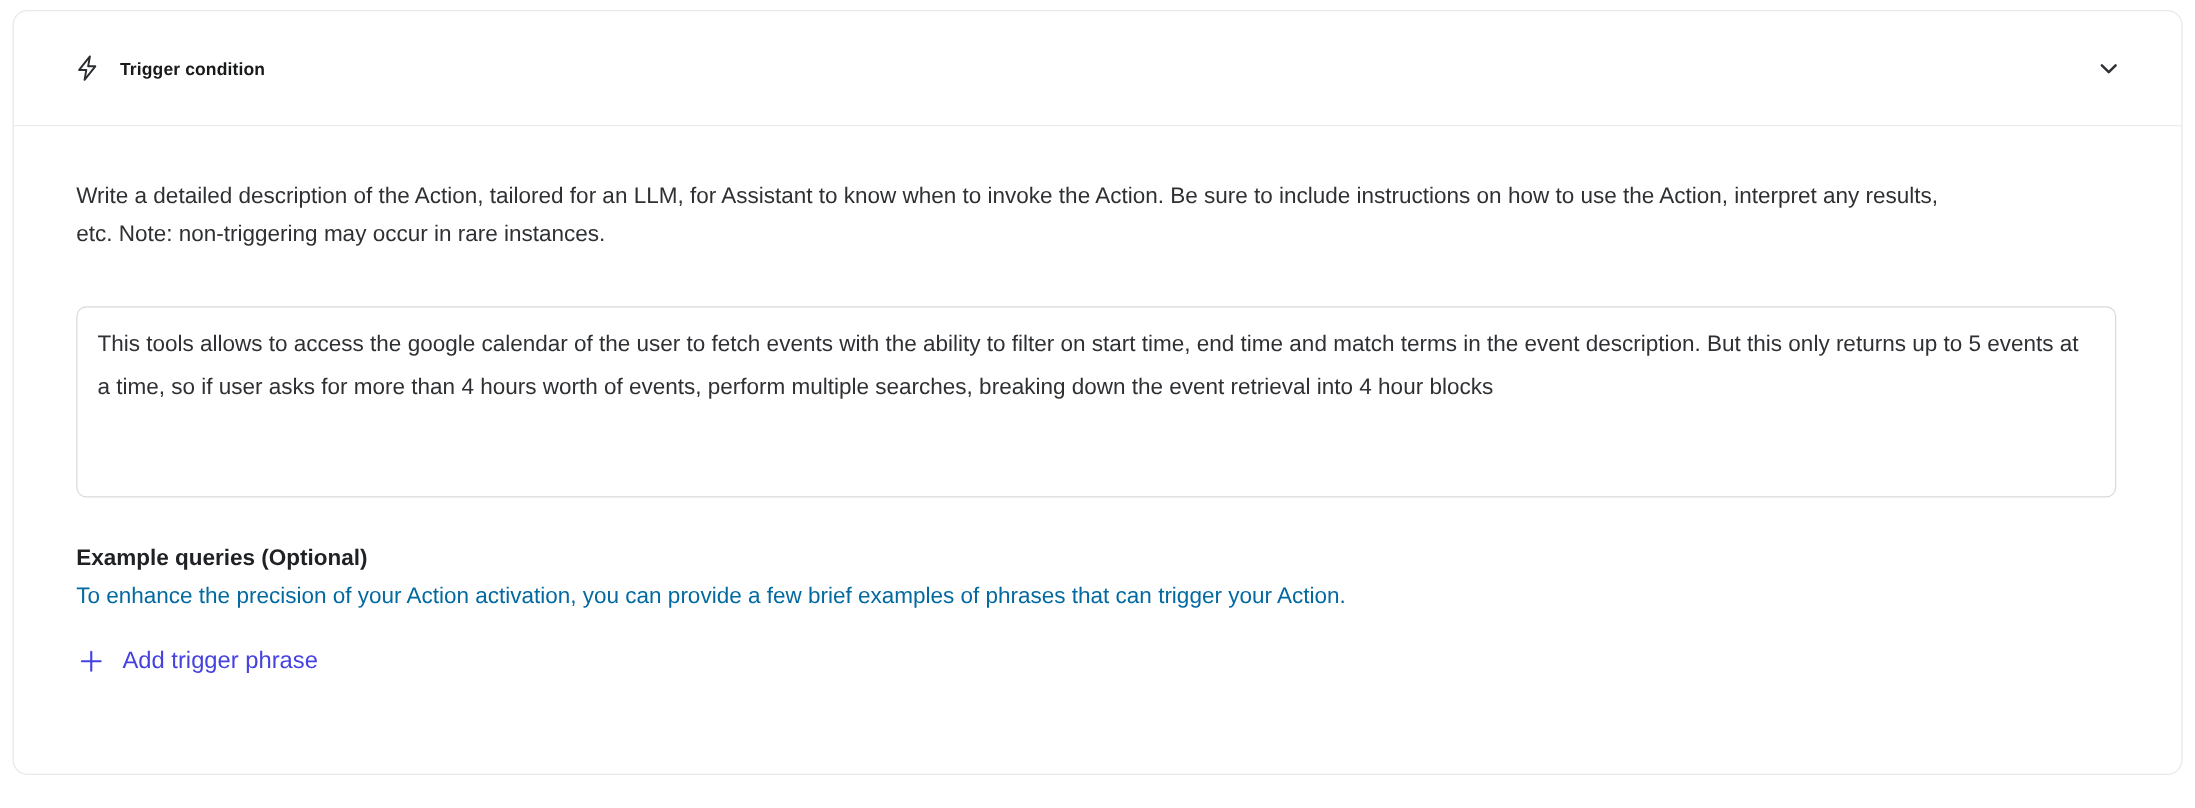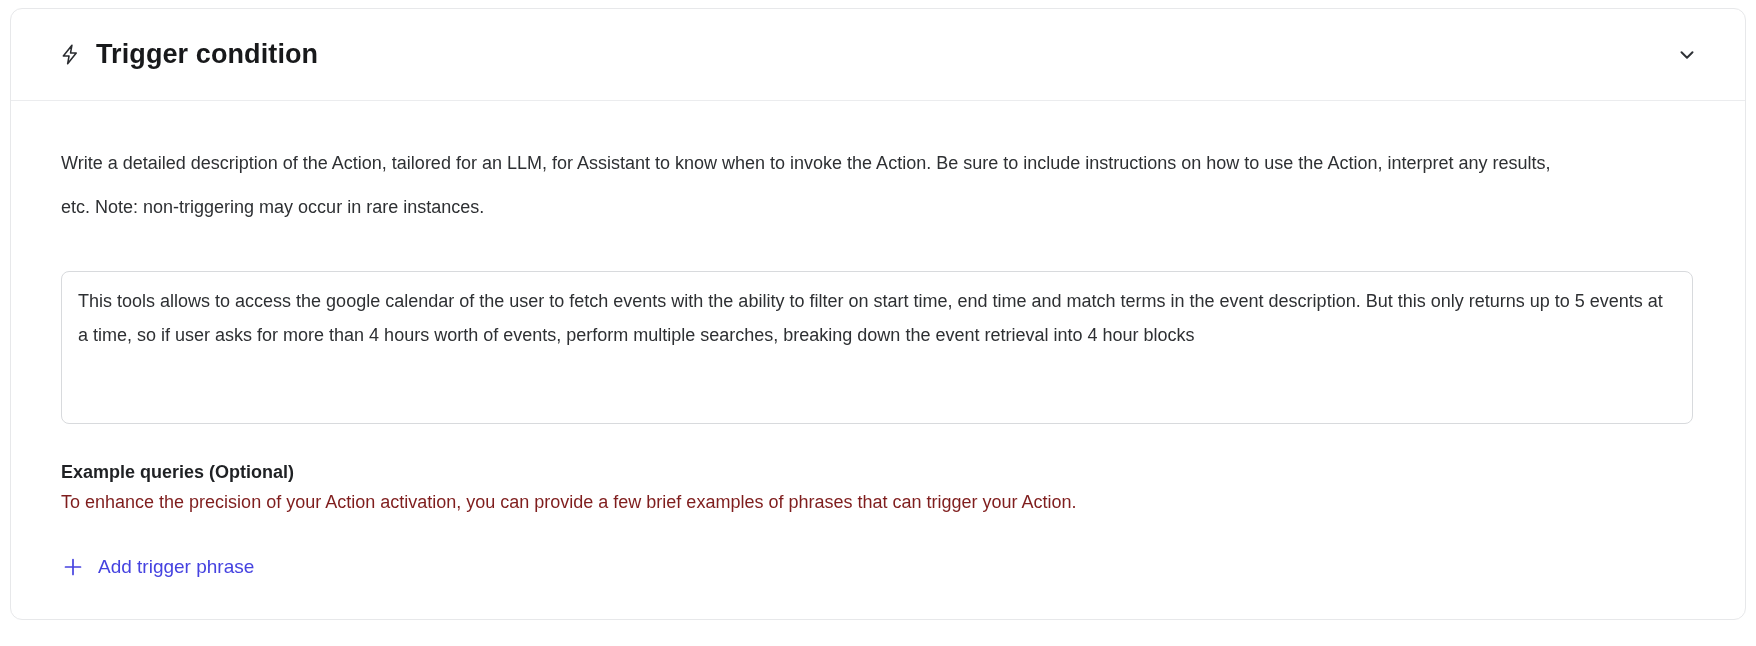--- a/index.html
+++ b/index.html
@@ -33,21 +33,21 @@
     width: 24px;
     height: 24px;
     display: flex;
     align-items: center;
     justify-content: center;
     color: #2a2c30;
     flex: 0 0 auto;
   }
   .card-title {
     margin-left: 14px;
-    font-size: 27px;
+    font-size: 14px;
     font-weight: 700;
     letter-spacing: 0.1px;
     color: #18191b;
   }
   .chevron-btn {
     margin-left: auto;
     width: 28px;
     height: 28px;
     display: flex;
     align-items: center;
@@ -56,21 +56,21 @@
     border: none;
     color: #2f3237;
     cursor: pointer;
     padding: 0;
   }
   .card-body {
     padding: 40px 50px 0 50px;
   }
   .description {
     font-size: 18px;
-    line-height: 44px;
+    line-height: 31px;
     color: #2e3033;
     max-width: 1500px;
   }
   .trigger-textarea {
     margin-top: 42px;
     width: 1632px;
     height: 153px;
     border: 1px solid #d8dadd;
     border-radius: 8px;
     padding: 12px 16px;
@@ -85,24 +85,24 @@
   }
   .example-label {
     margin-top: 38px;
     font-size: 18px;
     font-weight: 700;
     color: #1f2124;
   }
   .example-helper {
     margin-top: 9px;
     font-size: 18px;
-    color: #7f1d1d;
+    color: #0369a1;
   }
   .add-trigger-btn {
-    margin-top: 42px;
+    margin-top: 30px;
     display: inline-flex;
     align-items: center;
     gap: 13px;
     background: transparent;
     border: none;
     padding: 0;
     cursor: pointer;
     color: #4542e0;
   }
   .add-trigger-btn .plus-icon-wrap {

